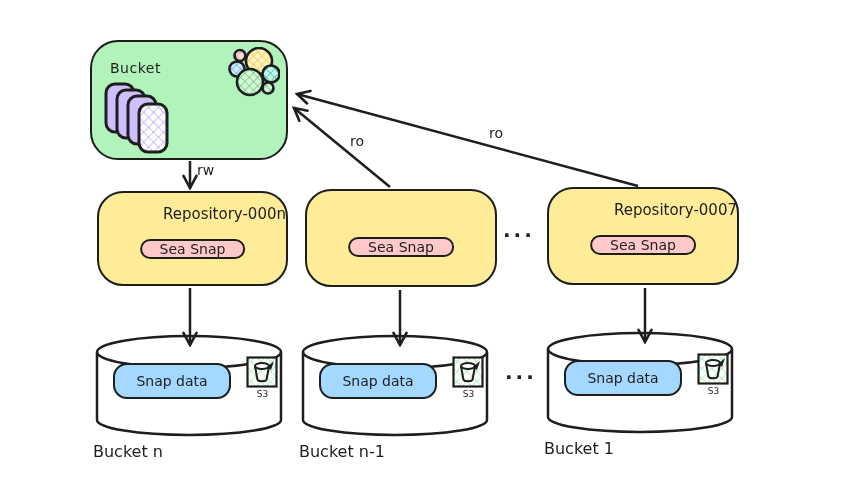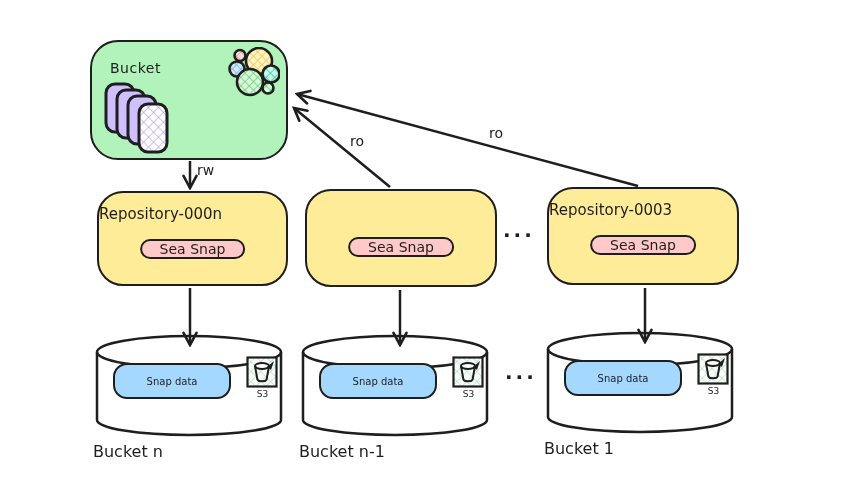--- a/index.html
+++ b/index.html
@@ -20,37 +20,37 @@
   .es-logo{position:absolute;right:6px;top:5px;}
 
   
   .repo{
     background:#ffec99;border:2.5px solid #1e1e1e;border-radius:26px;
     box-sizing:border-box;z-index:2;
   }
   .repo-1{left:97px;top:191px;width:191px;height:95px;}
   .repo-2{left:305px;top:189px;width:192px;height:98px;}
   .repo-3{left:547px;top:187px;width:192px;height:98px;}
-  .repo-title{position:absolute;top:12px;left:0;width:100%;text-align:left;font-size:15px;}
+  .repo-title{position:absolute;top:12px;left:0;width:100%;text-align:right;font-size:15px;}
   .badge{
     position:absolute;left:50%;transform:translateX(-50%);top:46px;
     background:#ffc9c9;border:2px solid #1e1e1e;border-radius:10px;
     padding:0 18px;font-size:14px;white-space:nowrap;
   }
 
   
   .bucket{z-index:2;width:192px;height:160px;}
   .bucket-1{left:93px;top:330px;}
   .bucket-2{left:299px;top:330px;}
   .bucket-3{left:544px;top:327px;}
   .snap-box{
     position:absolute;left:20px;top:33px;width:118px;height:36px;
     background:#a5d8ff;border:2.5px solid #1e1e1e;border-radius:14px;
     box-sizing:border-box;display:flex;align-items:center;justify-content:center;
-    font-size:10px;
+    font-size:14px;
   }
   .s3-icon{position:absolute;left:153px;top:26px;}
   .bucket-caption{position:absolute;top:112px;left:0;width:100%;text-align:left;font-size:16px;}
 
   .ellipsis{font-size:20px;font-weight:700;letter-spacing:3px;z-index:3;}
   .ellipsis-repos{left:503px;top:218px;}
   .ellipsis-buckets{left:505px;top:360px;}
 
   .edges{left:0;top:0;width:854px;height:480px;z-index:5;pointer-events:none;}
   .edge-label{font-size:14px;font-family:"DejaVu Sans",sans-serif;fill:#1e1e1e;}
@@ -124,21 +124,21 @@
   </div>
 
   <div class="abs repo repo-1">
     <div class="repo-title">Repository-000n</div>
     <div class="badge">Sea Snap</div>
   </div>
   <div class="abs repo repo-2">
     <div class="badge">Sea Snap</div>
   </div>
   <div class="abs repo repo-3">
-    <div class="repo-title">Repository-0003</div>
+    <div class="repo-title">Repository-0007</div>
     <div class="badge">Sea Snap</div>
   </div>
 
   <span class="abs ellipsis ellipsis-repos">...</span>
 
   <div class="abs bucket bucket-1">
     <svg width="192" height="112" viewBox="0 0 192 112">
       <path d="M4,22 A92,16 0 0 1 188,22 L188,90 A92,15 0 0 1 4,90 Z" fill="#ffffff"></path>
       <ellipse cx="96" cy="22" rx="92" ry="16" fill="#ffffff" stroke="#1e1e1e" stroke-width="2.5"></ellipse>
       <path d="M4,22 L4,90 A92,15 0 0 0 188,90 L188,22" fill="none" stroke="#1e1e1e" stroke-width="2.5"></path>

